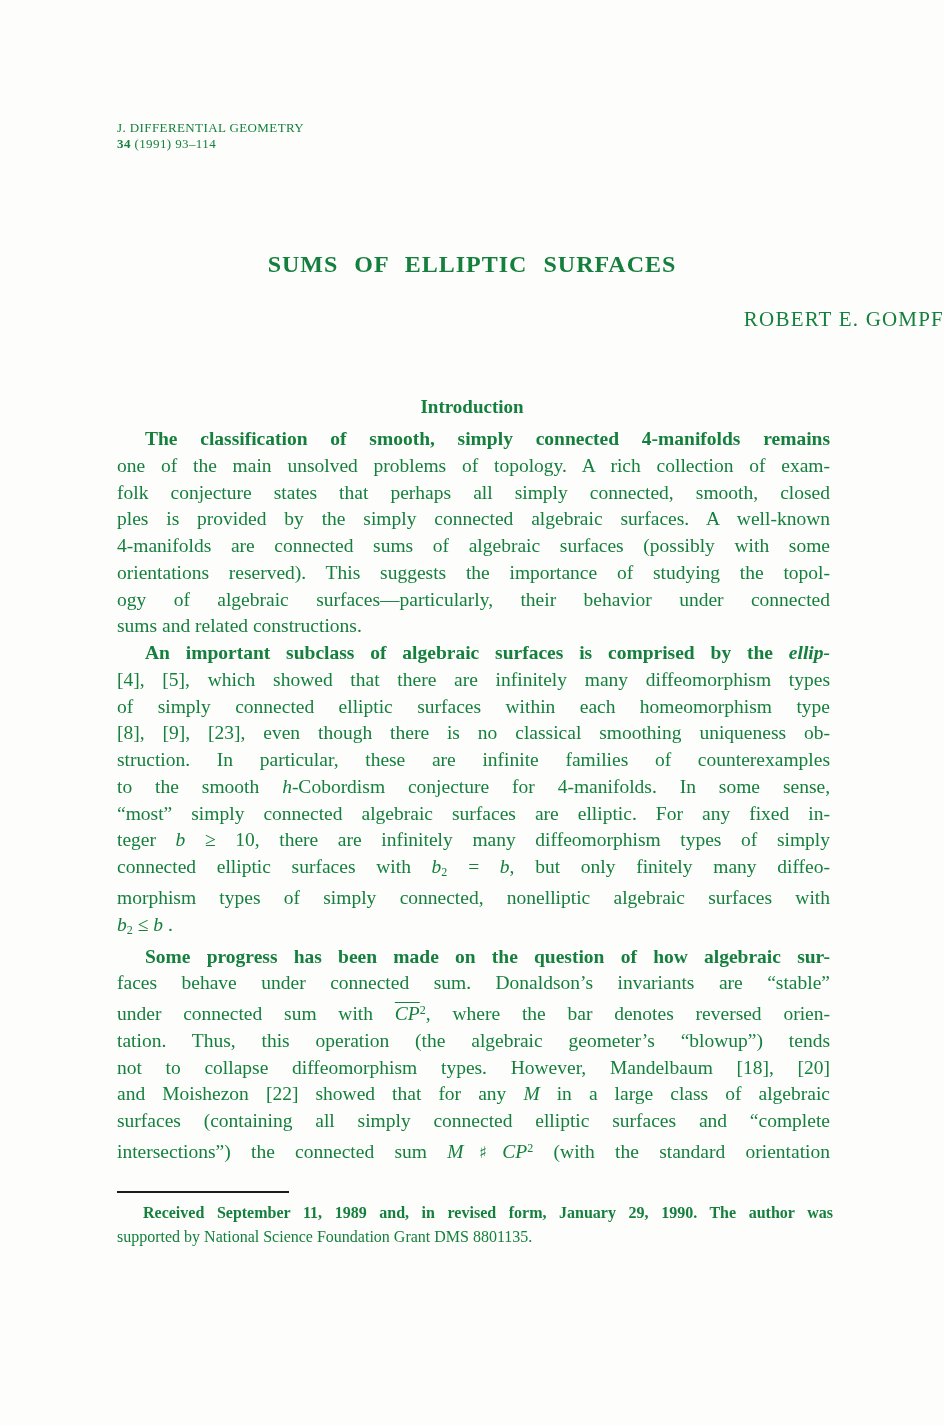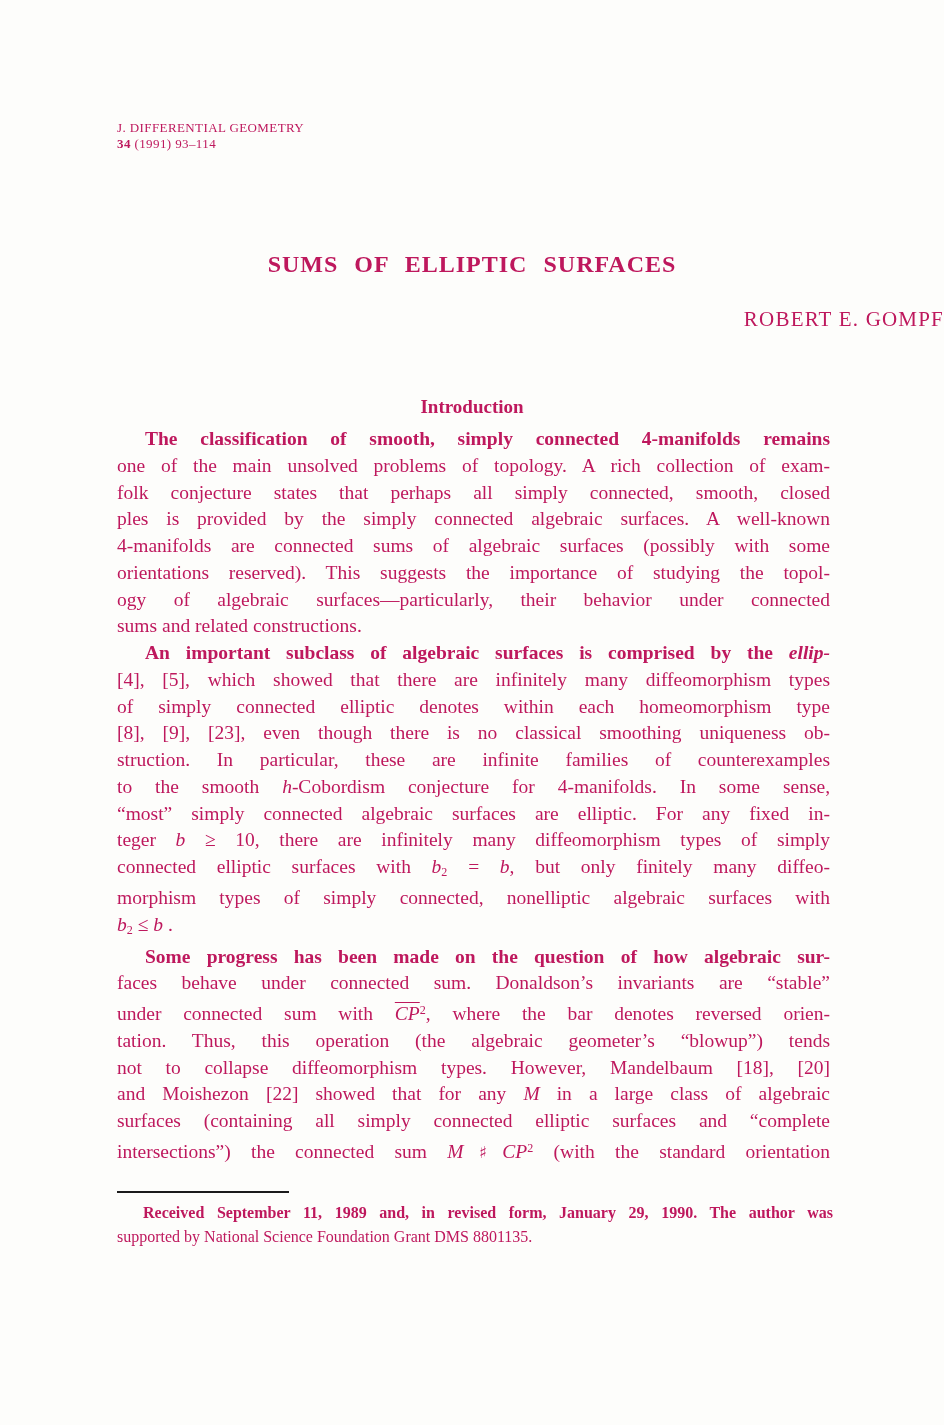--- a/index.html
+++ b/index.html
@@ -5,21 +5,21 @@
   html, body {
     margin: 0;
     padding: 0;
     background: #ffffff;
   }
   .page {
     position: relative;
     width: 944px;
     height: 1425px;
     background: #fdfdfb;
-    color: #be185d;
+    color: #15803d;
     font-family: "Liberation Serif", "DejaVu Serif", serif;
     overflow: hidden;
   }
   .jheader {
     position: absolute;
     left: 117px;
     top: 120px;
     font-size: 13px;
     letter-spacing: 0.4px;
     line-height: 16px;
@@ -114,21 +114,21 @@
         <div class="line"><span>folk conjecture states that perhaps all simply connected, smooth, closed</span></div>
         <div class="line"><span>ples is provided by the simply connected algebraic surfaces. A well-known</span></div>
         <div class="line"><span>4-manifolds are connected sums of algebraic surfaces (possibly with some</span></div>
         <div class="line"><span>orientations reserved). This suggests the importance of studying the topol-</span></div>
         <div class="line"><span>ogy of algebraic surfaces—particularly, their behavior under connected</span></div>
         <div class="line last"><span>sums and related constructions.</span></div>
       </div>
     <div>
         <div class="line ind"><span>An important subclass of algebraic surfaces is comprised by the </span><span class="i">ellip-</span></div>
         <div class="line"><span>[4], [5], which showed that there are infinitely many diffeomorphism types</span></div>
-        <div class="line"><span>of simply connected elliptic denotes within each homeomorphism type</span></div>
+        <div class="line"><span>of simply connected elliptic surfaces within each homeomorphism type</span></div>
         <div class="line"><span>[8], [9], [23], even though there is no classical smoothing uniqueness ob-</span></div>
         <div class="line"><span>struction. In particular, these are infinite families of counterexamples</span></div>
         <div class="line"><span>to the smooth </span><span class="i">h</span><span>-Cobordism conjecture for 4-manifolds. In some sense,</span></div>
         <div class="line"><span>“most” simply connected algebraic surfaces are elliptic. For any fixed in-</span></div>
         <div class="line"><span>teger </span><span class="i">b</span><span> ≥ 10, there are infinitely many diffeomorphism types of simply</span></div>
         <div class="line"><span>connected elliptic surfaces with </span><span class="i">b</span><span class="sub">2</span><span> = </span><span class="i">b</span><span>, but only finitely many diffeo-</span></div>
         <div class="line"><span>morphism types of simply connected, nonelliptic algebraic surfaces with</span></div>
         <div class="line last"><span class="i">b</span><span class="sub">2</span><span> ≤ </span><span class="i">b</span><span> .</span></div>
       </div>
     <div>

